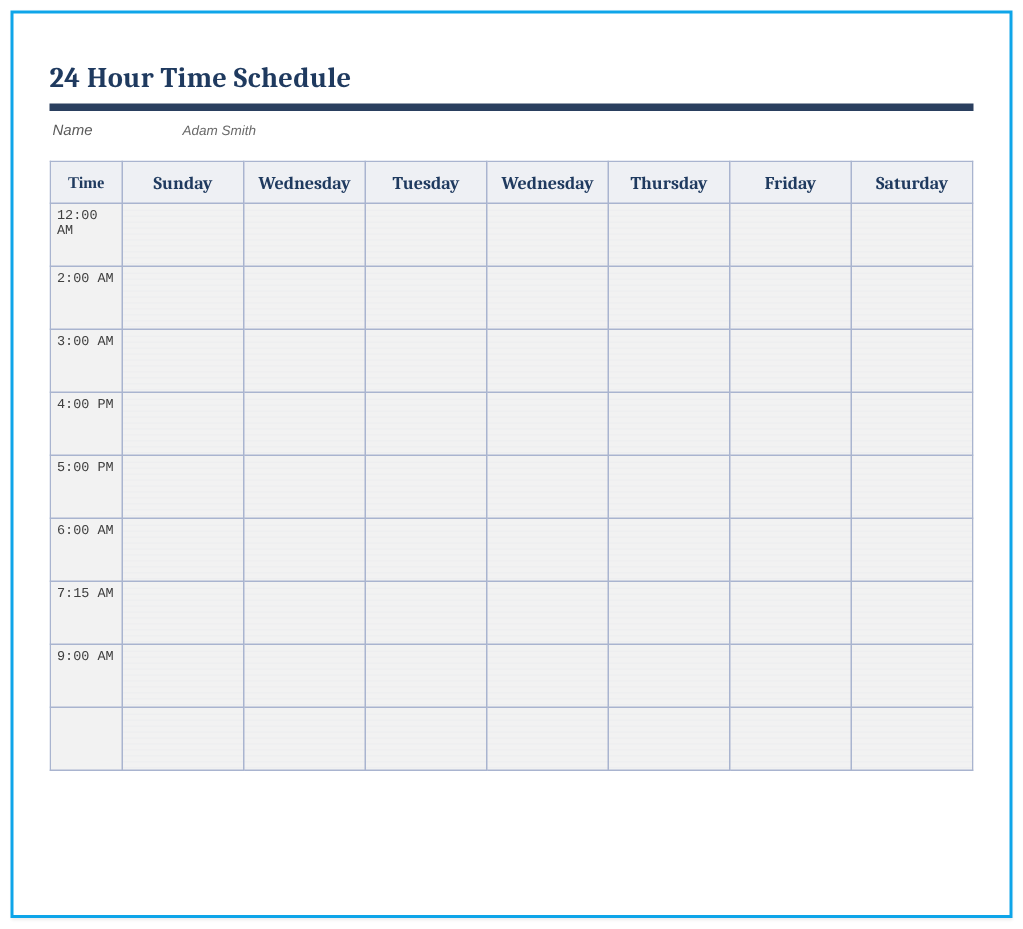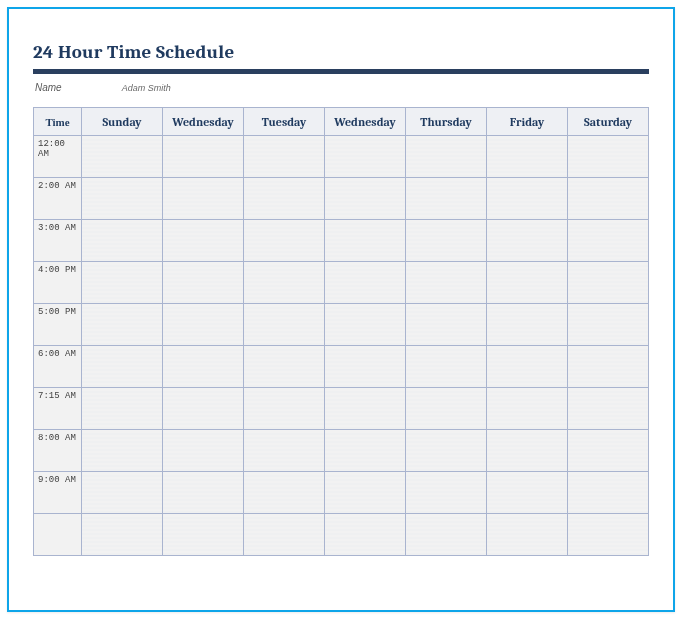--- a/index.html
+++ b/index.html
@@ -207,30 +207,20 @@
           <td class="time-cell">7:15 AM</td>
           <td></td>
             <td></td>
             <td></td>
             <td></td>
             <td></td>
             <td></td>
             <td></td>
         </tr>
         <tr>
-          <td class="time-cell">8:00 AM</td>
-          <td></td>
-            <td></td>
-            <td></td>
-            <td></td>
-            <td></td>
-            <td></td>
-            <td></td>
-        </tr>
-        <tr>
           <td class="time-cell">9:00 AM</td>
           <td></td>
             <td></td>
             <td></td>
             <td></td>
             <td></td>
             <td></td>
             <td></td>
         </tr>
         <tr>

